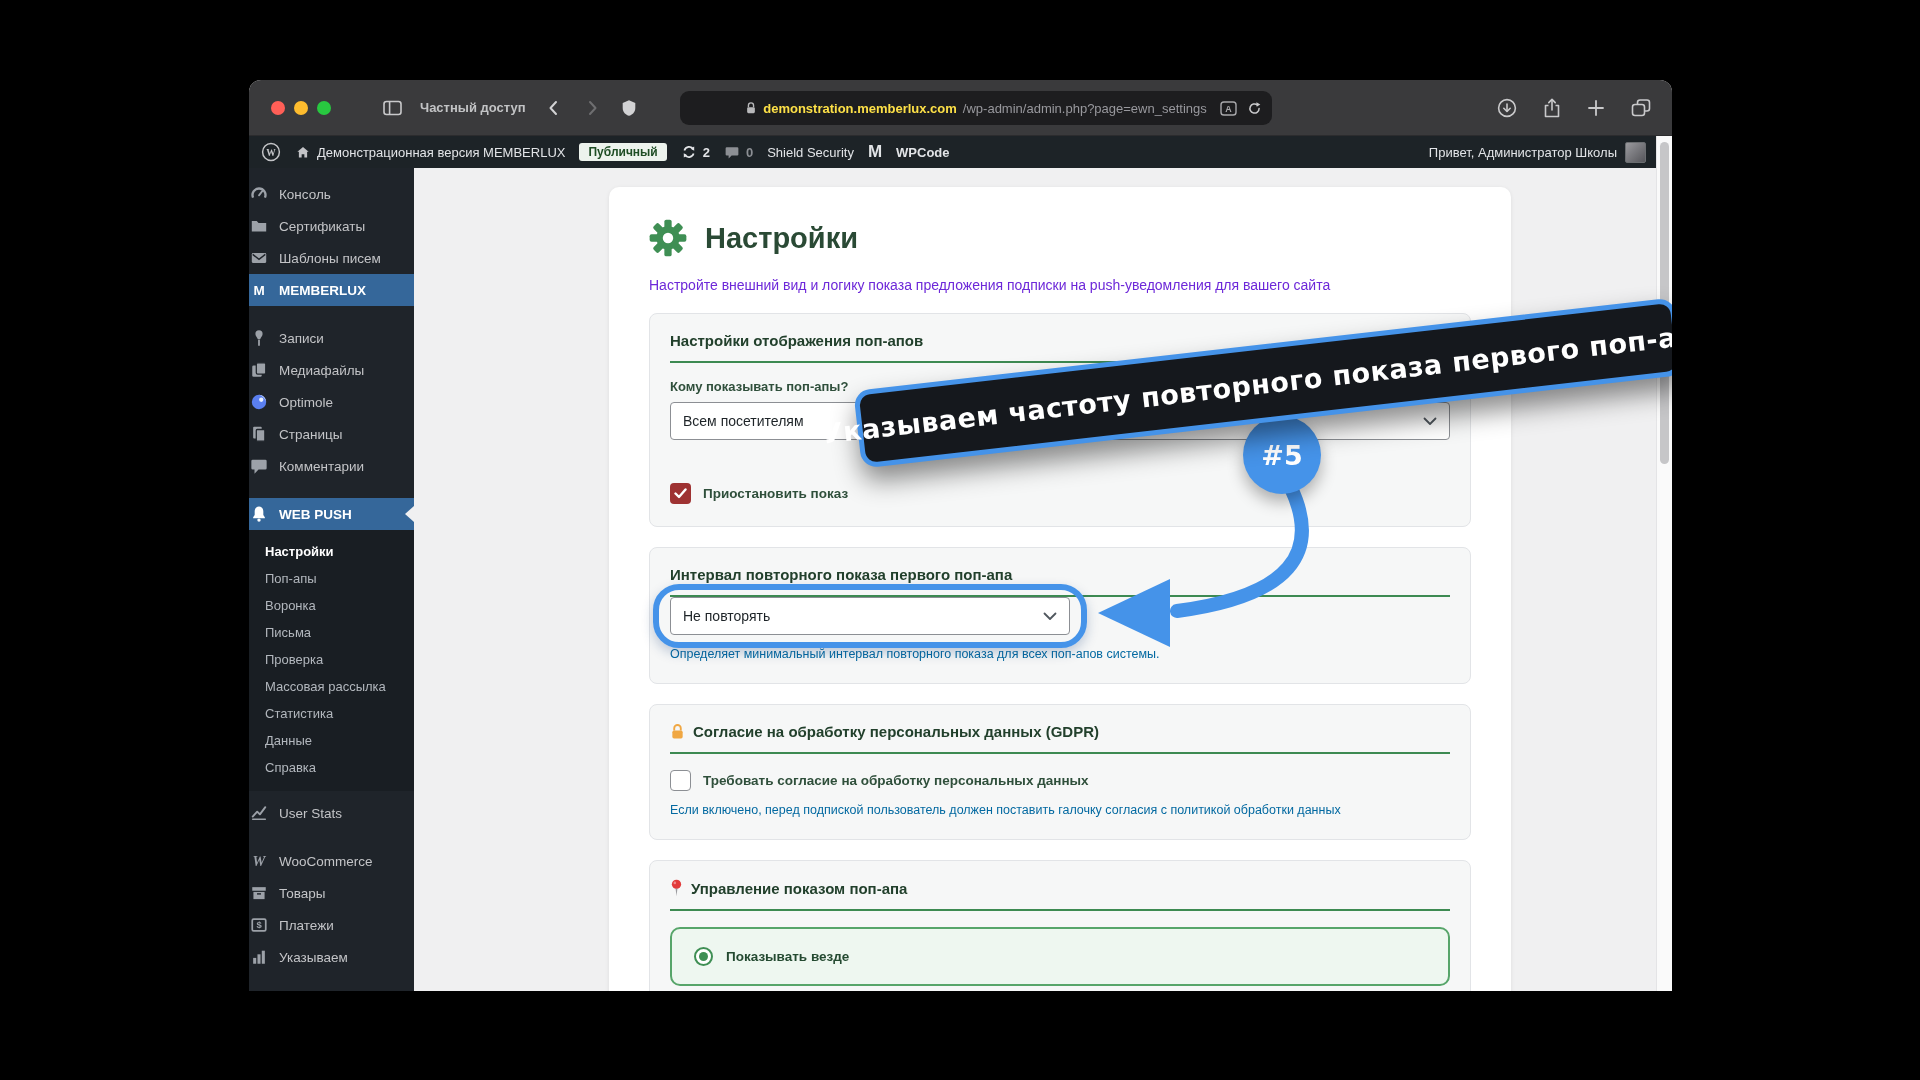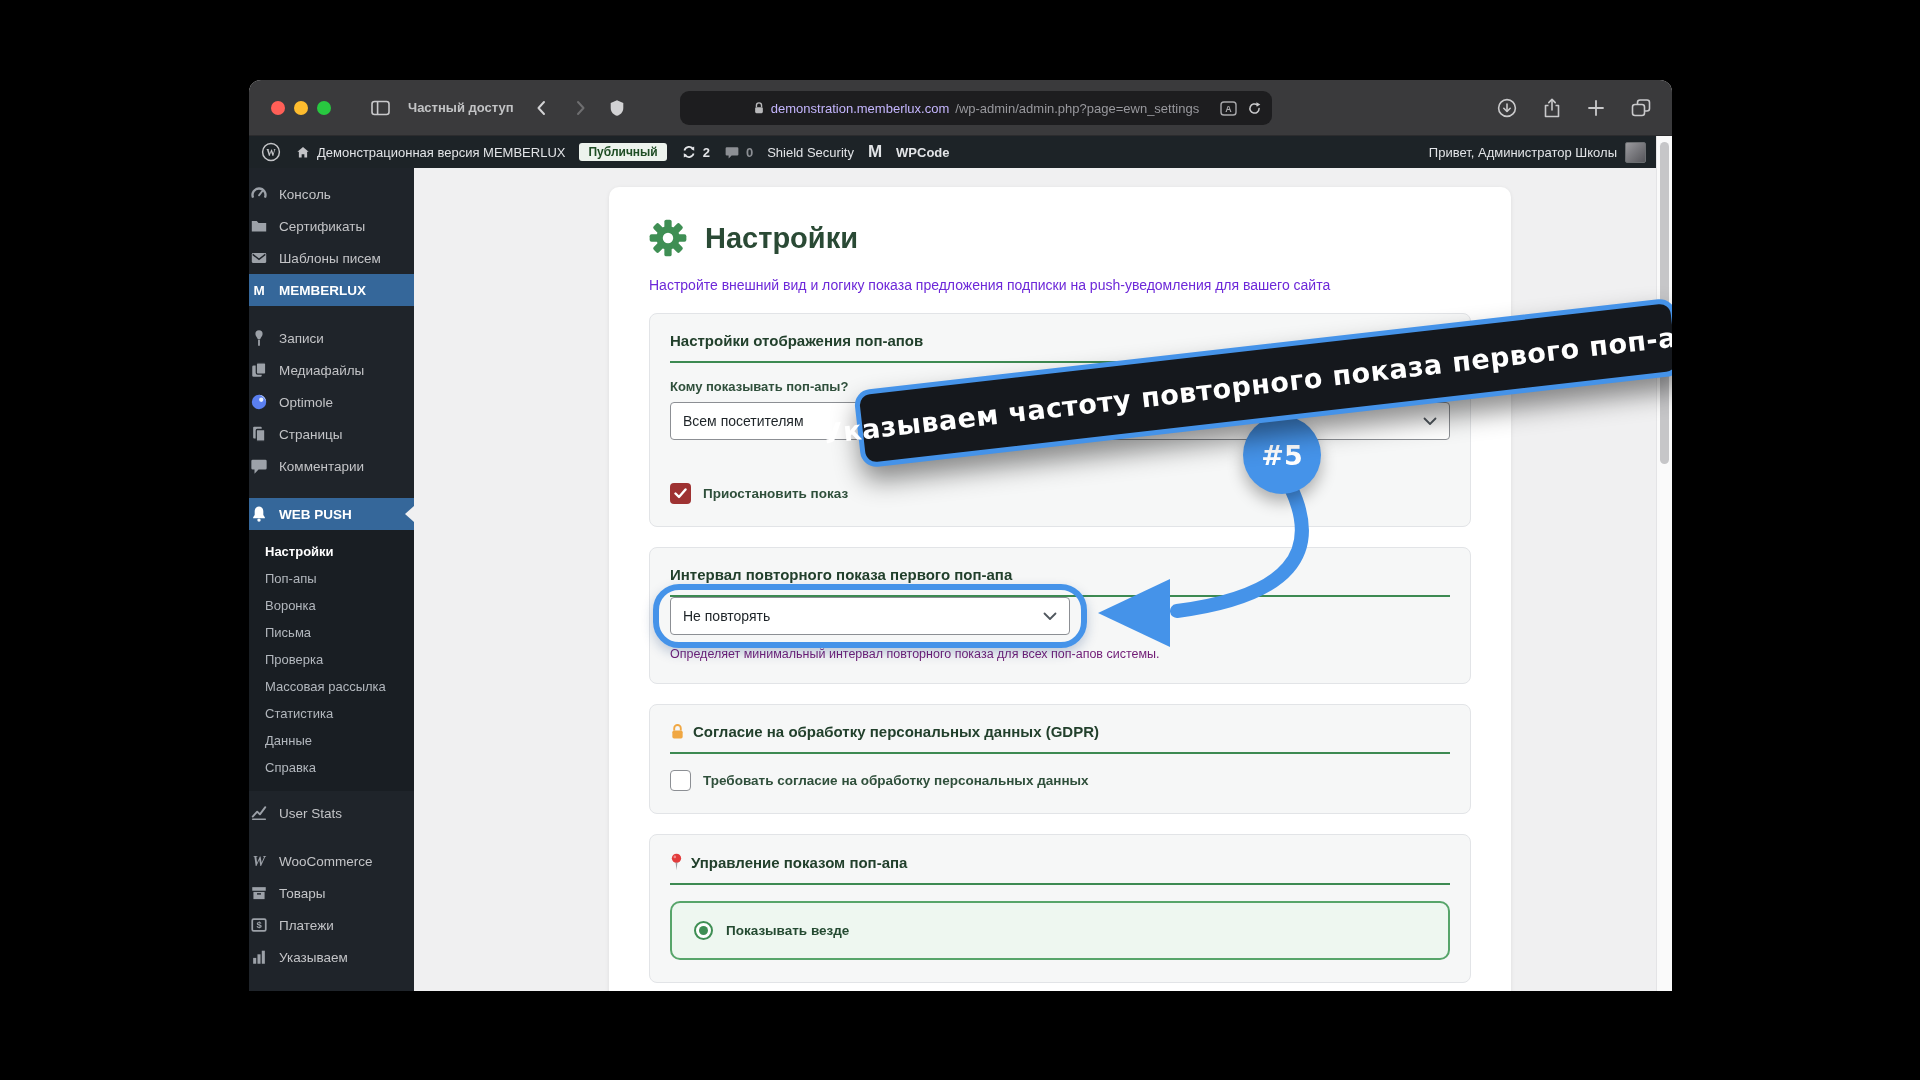--- a/index.html
+++ b/index.html
@@ -20,26 +20,26 @@
        font-family:"Liberation Sans",sans-serif;}
   .window{position:absolute;left:249px;top:80px;width:1423px;height:911px;
           border-radius:12px 12px 0 0;overflow:hidden;background:#f0f0f1;}
 
   
   .toolbar{height:56px;background:#3a3a3c;display:flex;align-items:center;position:relative;
            border-bottom:1px solid #2c2c2e;}
   .traffic{display:flex;gap:9px;margin-left:22px}
   .traffic span{width:14px;height:14px;border-radius:50%;display:block}
   .t-red{background:#ff5f57}.t-yellow{background:#febc2e}.t-green{background:#28c840}
-  .tb-left{display:flex;align-items:center;gap:18px;margin-left:40px;color:#c9c9cb}
+  .tb-left{display:flex;align-items:center;gap:18px;margin-left:52px;color:#c9c9cb}
   .private-label{font-size:13px;font-weight:bold;color:#c2c3c5}
   .tb-ico{display:flex;align-items:center;justify-content:center}
   .url-pill{position:absolute;left:431px;top:11px;width:592px;height:34px;background:#1d1d1f;
             border-radius:9px;display:flex;align-items:center;justify-content:center;gap:6px;color:#ececee}
-  .url-domain{font-size:13px;font-weight:normal;color:#c4b5fd}
+  .url-domain{font-size:13px;font-weight:bold;color:#fde047}
   .url-path{font-size:13px;color:#98989d}
   .url-right{position:absolute;right:10px;display:flex;gap:10px;align-items:center}
   .tb-right{position:absolute;right:20px;display:flex;gap:24px;align-items:center}
 
   
   .adminbar{height:32px;background:var(--wp-dark);display:flex;align-items:center;
             color:#e2e4e7;font-size:13px;gap:14px;padding:0 26px 0 12px;position:relative;z-index:30}
   .ab-item{display:flex;align-items:center;gap:6px;white-space:nowrap}
   .ab-badge{background:#edf3ed;color:#1e4d24;font-size:12px;font-weight:bold;
             padding:2px 9px;border-radius:3px;line-height:1.2}
@@ -77,21 +77,21 @@
            padding:18px 20px 22px;margin-top:20px}
   .section-h{font-size:15px;font-weight:bold;color:var(--heading-green);display:flex;
              align-items:center;gap:8px;padding-bottom:12px;border-bottom:2px solid var(--accent-green)}
   .field-label{font-size:13px;font-weight:bold;color:#2f4f3b;margin:16px 0 8px}
   .select{height:38px;background:#fff;border:1px solid #8c8f94;border-radius:4px;display:flex;
           align-items:center;justify-content:space-between;padding:0 12px;font-size:14px;
           color:#1d2327;cursor:default}
   .select-wrap{position:relative}
   .w-full{width:100%}
   .w-400{width:400px}
-  .helper{font-size:12.5px;color:#701a75;margin-top:12px}
+  .helper{font-size:12.5px;color:#0369a1;margin-top:12px}
   .check-row{display:flex;align-items:center;gap:12px;margin-top:43px}
   .check-row.tight{margin-top:16px}
   .checkbox{width:21px;height:21px;border-radius:4px;flex:none;display:flex;
             align-items:center;justify-content:center}
   .checkbox.checked{background:var(--checkbox-red)}
   .checkbox.unchecked{background:#fff;border:1px solid #8c8f94}
   .check-label{font-size:13.5px;font-weight:bold;color:#2f4f3b}
 
   .option-box{margin-top:16px;background:var(--option-green-bg);
               border:2px solid var(--option-green-border);border-radius:10px;padding:18px 22px}
@@ -474,20 +474,21 @@
             <svg width="15" height="17" viewBox="0 0 16 18">
                 <path d="M4.5 8 V5.5 a3.5 3.5 0 0 1 7 0 V8" fill="none" stroke="#f0a742" stroke-width="2"></path>
                 <rect x="2.5" y="8" width="11" height="8.5" rx="1.8" fill="#f0a742"></rect>
               </svg>
             <span>Согласие на обработку персональных данных (GDPR)</span>
           </div>
           <div class="check-row tight">
             <span class="checkbox unchecked"></span>
             <span class="check-label">Требовать согласие на обработку персональных данных</span>
           </div>
+          <div class="helper">Если включено, перед подпиской пользователь должен поставить галочку согласия с политикой обработки данных</div>
         </div>
 
         <div class="section">
           <div class="section-h">
             <svg width="13" height="18" viewBox="0 0 14 19">
                 <circle cx="7" cy="5.5" r="5" fill="#e23b3b"></circle>
                 <circle cx="5.2" cy="4" r="1.4" fill="#f08a8a"></circle>
                 <path d="M6 10 L7 18.5 L8 10 Z" fill="#9a9a9e"></path>
               </svg>
             <span>Управление показом поп-апа</span>

